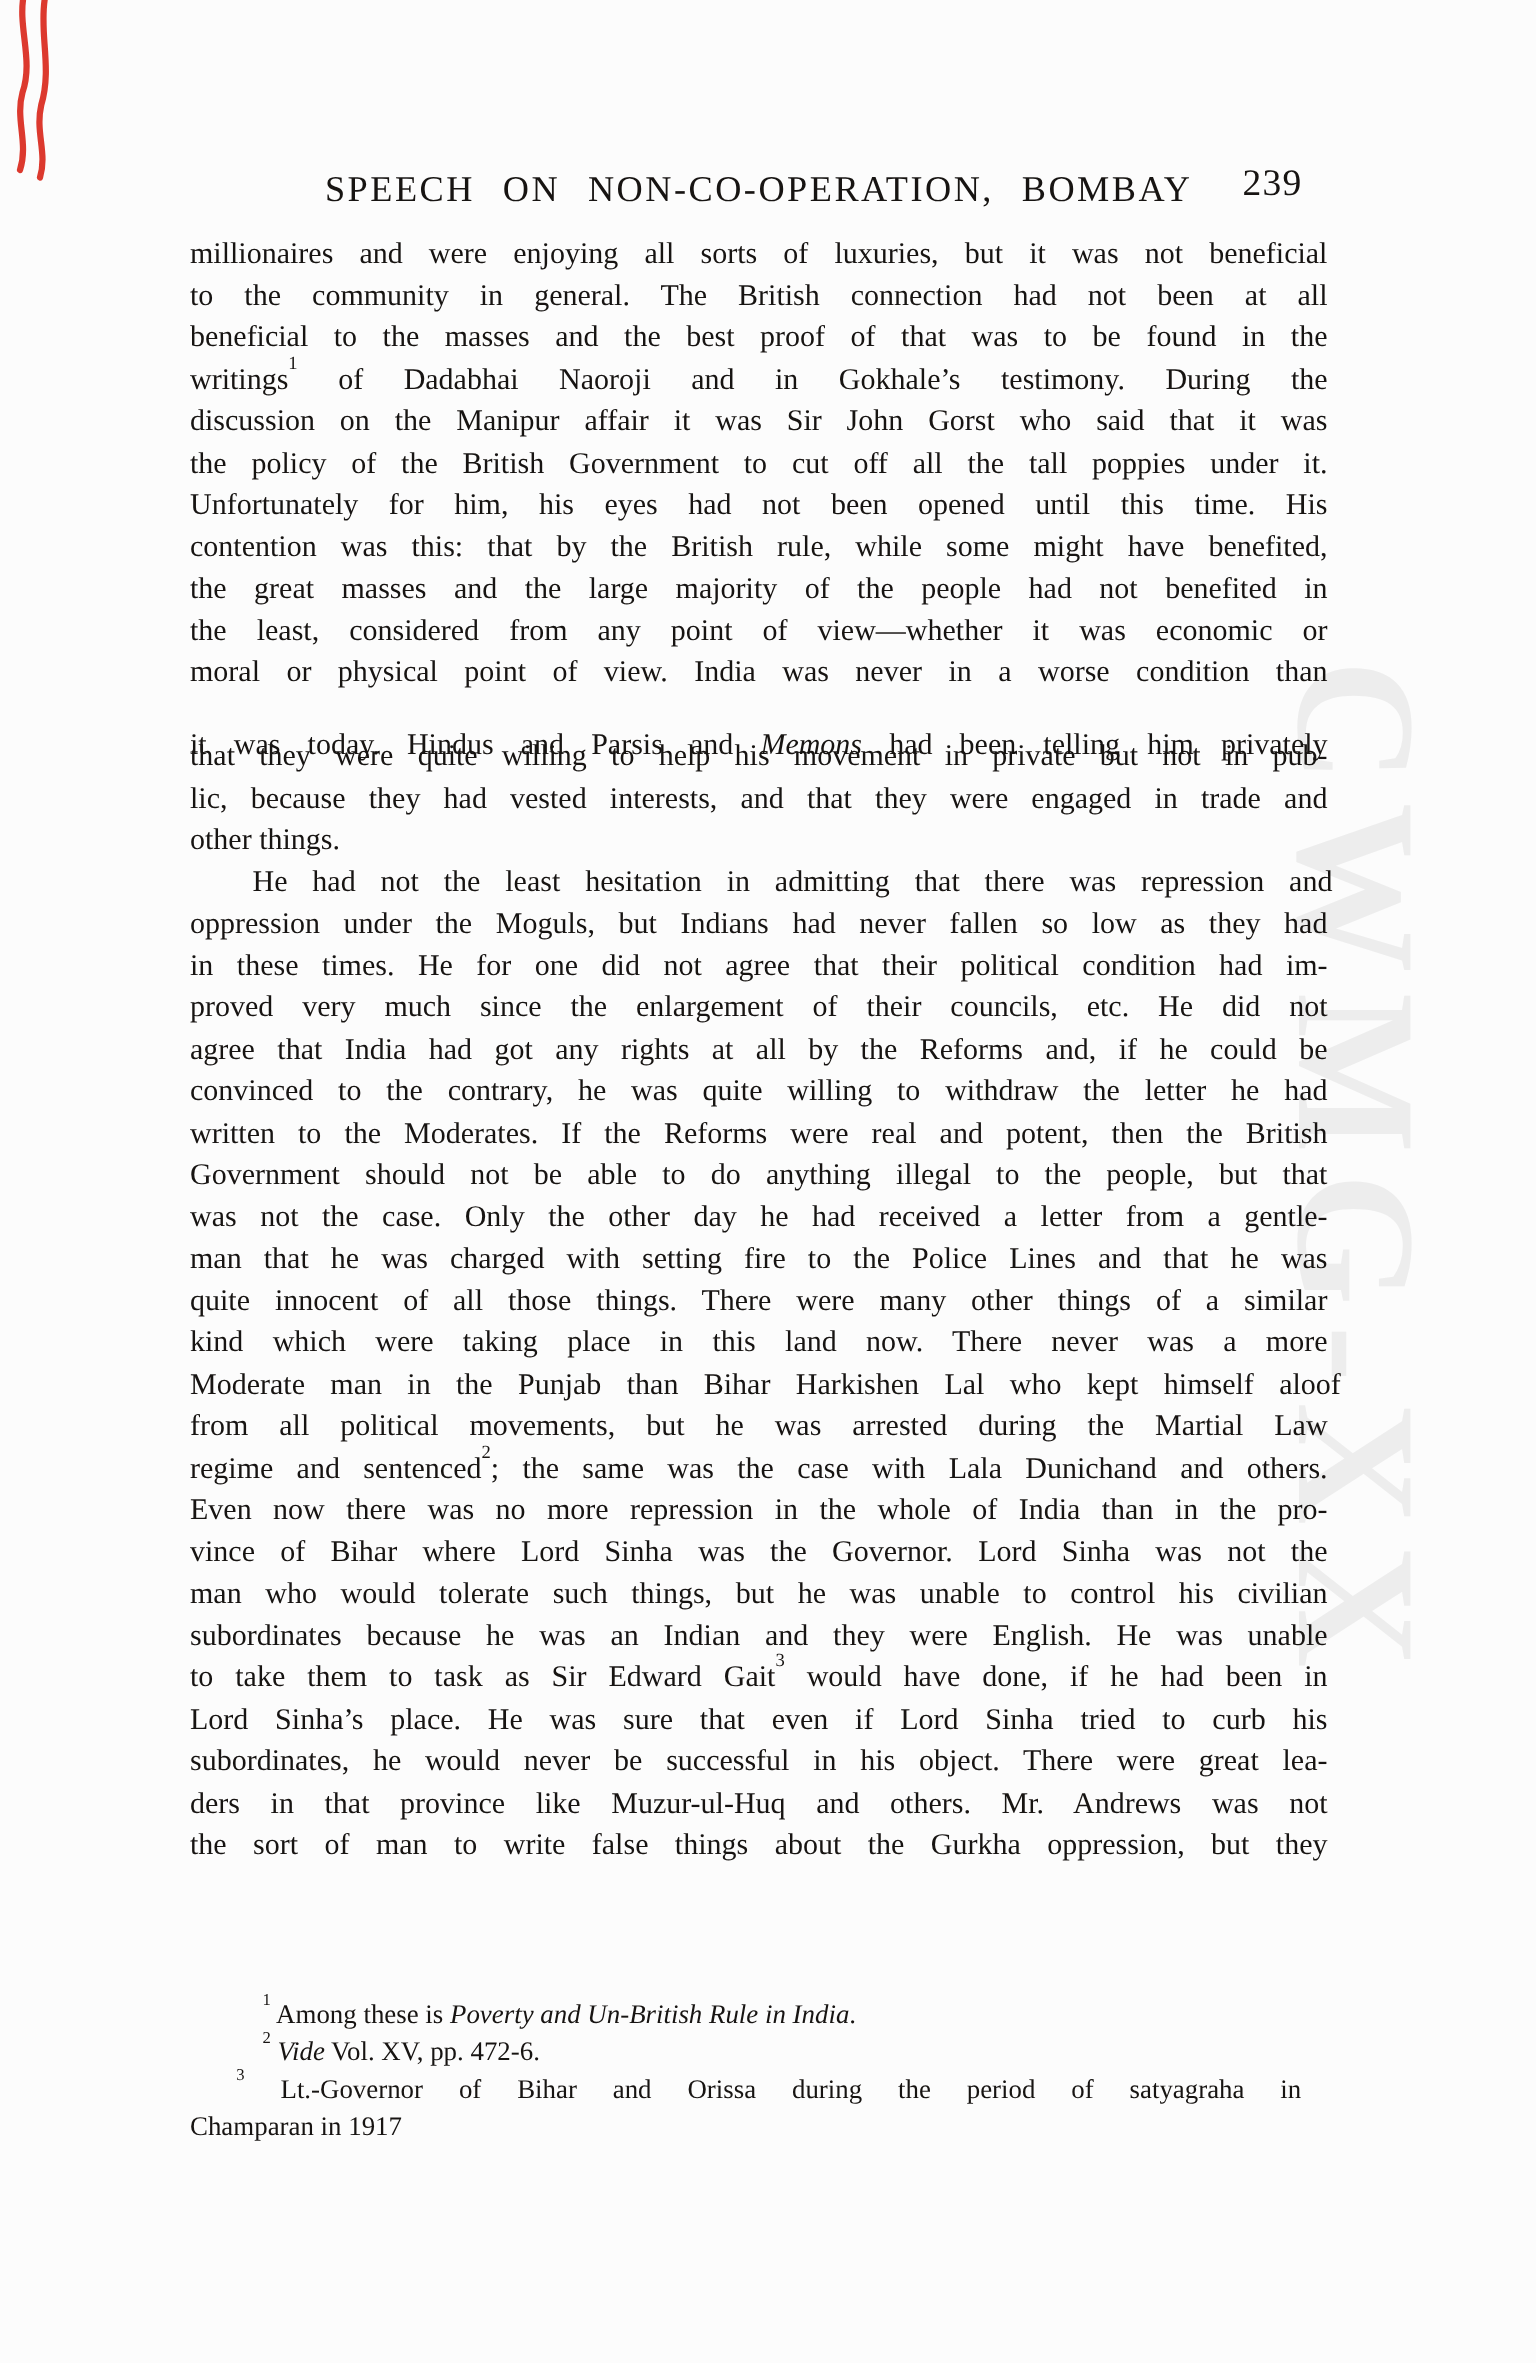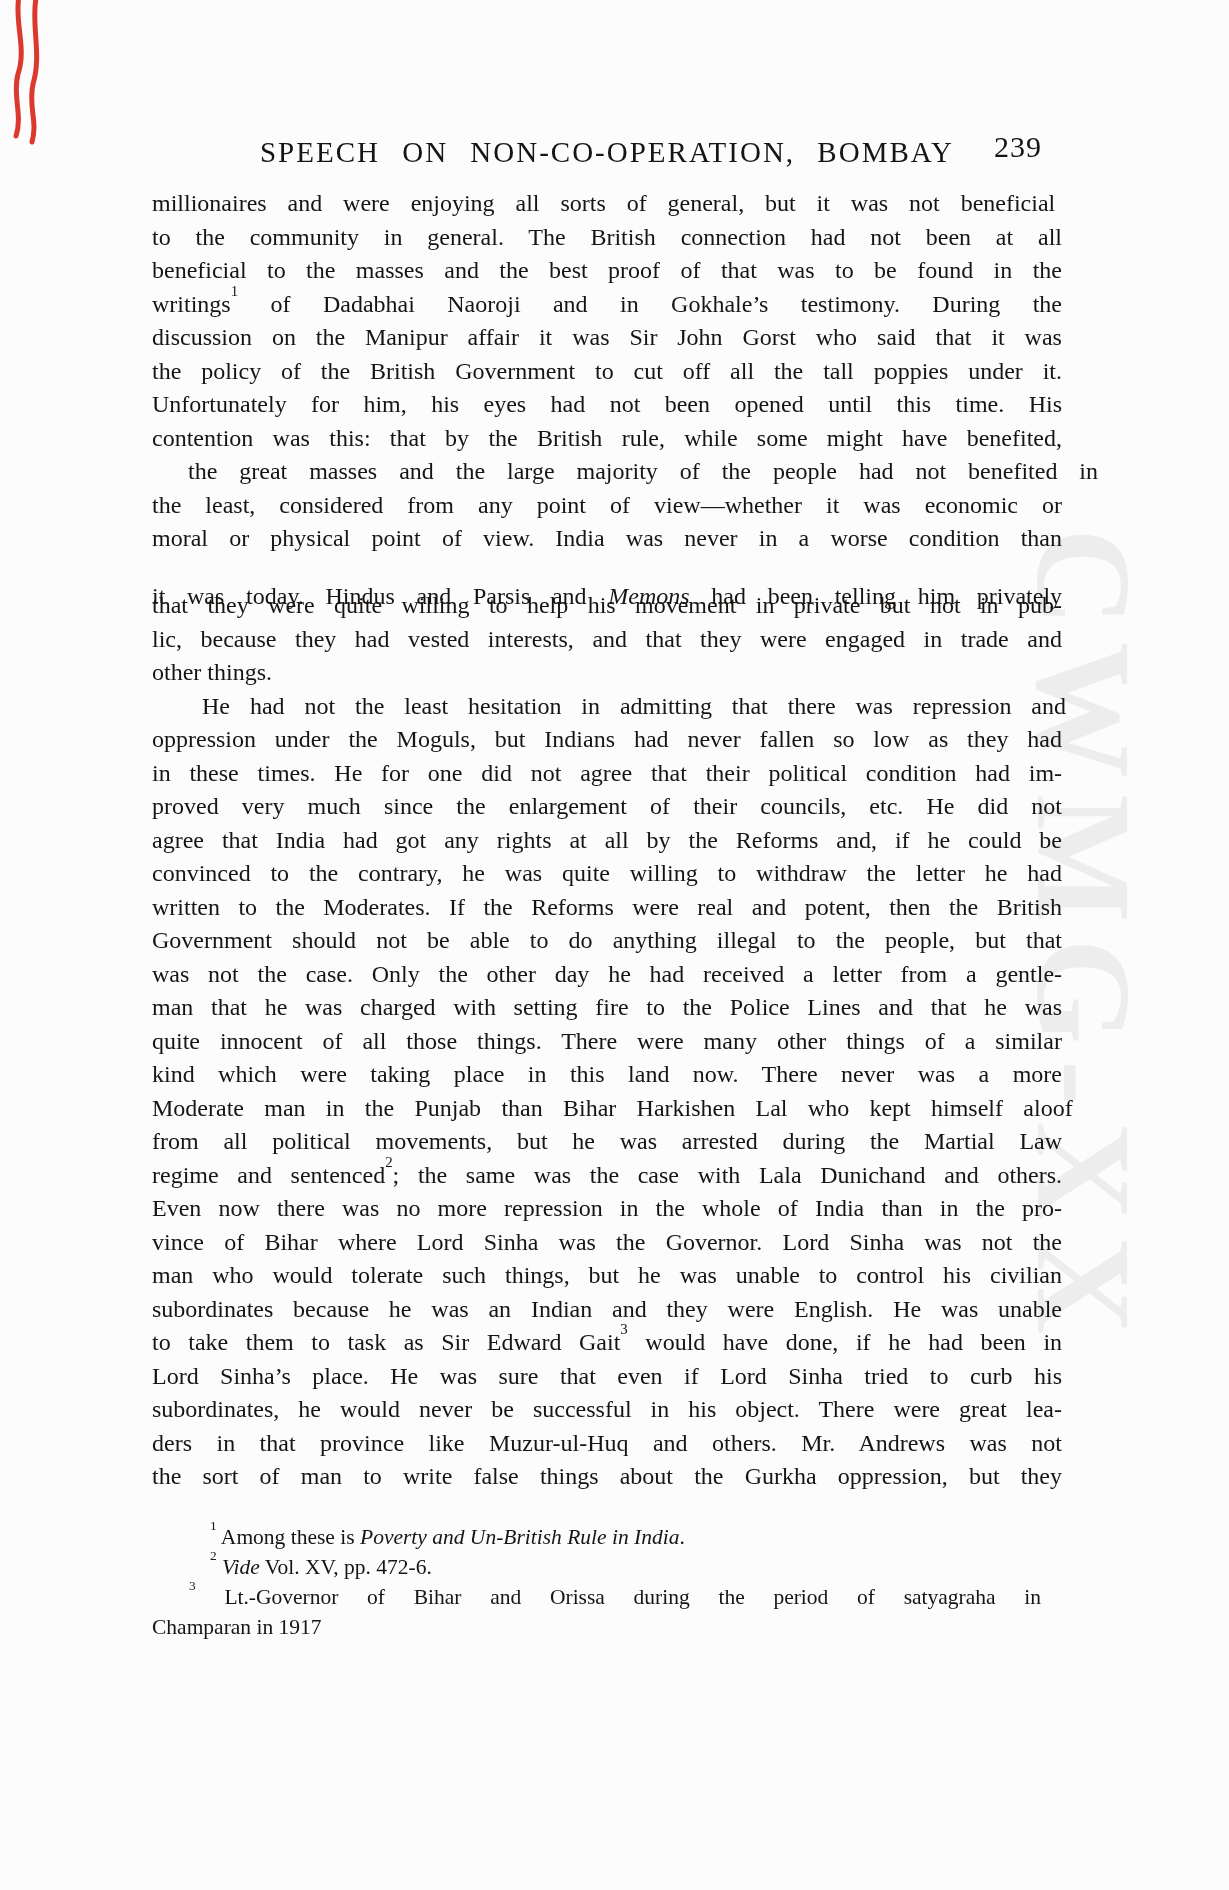--- a/index.html
+++ b/index.html
@@ -28,21 +28,21 @@
   }
   .page-number{
     position:absolute;right:20px;top:-6px;font-size:30px;letter-spacing:1px;color:#171412;
   }
   .body-text{
     position:absolute;left:152px;top:187px;width:910px;z-index:1;
     font-size:24px;
   }
   .body-text .line{height:33.5px;line-height:33.5px;white-space:nowrap;overflow:visible;}
   .footnotes{
-    position:absolute;left:152px;top:1522px;width:910px;z-index:1;
+    position:absolute;left:152px;top:1596px;width:910px;z-index:1;
     font-size:21.5px;
   }
   .footnotes .line{height:30px;line-height:30px;white-space:nowrap;overflow:visible;}
   .line > .content{display:inline-block;white-space:nowrap;}
   .line.indent > .content{margin-left:50px;}
   .footnotes .line.indent > .content{margin-left:58px;}
   sup{font-size:0.62em;line-height:0;position:relative;top:-0.45em;}
   i{font-style:italic;}
 </style>
 </head>
@@ -56,29 +56,29 @@
     <path id="pen-stroke-1" d="M15 0 C10 26, 23 52, 14 78 C8 100, 19 118, 12 140" fill="none" stroke-width="5" stroke-linecap="round" opacity="0.92" stroke="#d9281c"></path>
     <path id="pen-stroke-2" d="M32 2 C27 30, 38 58, 29 88 C24 110, 34 126, 28 146" fill="none" stroke-width="5" stroke-linecap="round" opacity="0.92" stroke="#d9281c"></path>
   </svg>
 
   <div class="running-header">
     <span class="header-title">SPEECH ON NON-CO-OPERATION, BOMBAY</span>
     <span class="page-number">239</span>
   </div>
 
   <div class="body-text" id="body-text">
-      <div class="line"><span class="content" style="word-spacing: 14.9px;">millionaires and were enjoying all sorts of general, but it was not beneficial</span></div>
+      <div class="line"><span class="content" style="word-spacing: 14.9px;">millionaires and were enjoying all sorts of luxuries, but it was not beneficial</span></div>
       <div class="line"><span class="content" style="word-spacing: 18.83px;">to the community in general. The British connection had not been at all</span></div>
       <div class="line"><span class="content" style="word-spacing: 14.41px;">beneficial to the masses and the best proof of that was to be found in the</span></div>
       <div class="line"><span class="content" style="word-spacing: 26.4px;">writings<sup>1</sup> of Dadabhai Naoroji and in Gokhale’s testimony. During the</span></div>
       <div class="line"><span class="content" style="word-spacing: 13.89px;">discussion on the Manipur affair it was Sir John Gorst who said that it was</span></div>
       <div class="line"><span class="content" style="word-spacing: 13.85px;">the policy of the British Government to cut off all the tall poppies under it.</span></div>
       <div class="line"><span class="content" style="word-spacing: 18.4px;">Unfortunately for him, his eyes had not been opened until this time. His</span></div>
       <div class="line"><span class="content" style="word-spacing: 13.29px;">contention was this: that by the British rule, while some might have benefited,</span></div>
-      <div class="line"><span class="content" style="word-spacing: 15.95px; margin-left: 36px;">the great masses and the large majority of the people had not benefited in</span></div>
+      <div class="line"><span class="content" style="word-spacing: 15.95px;">the great masses and the large majority of the people had not benefited in</span></div>
       <div class="line"><span class="content" style="word-spacing: 18.02px;">the least, considered from any point of view—whether it was economic or</span></div>
       <div class="line"><span class="content" style="word-spacing: 15.16px;">moral or physical point of view. India was never in a worse condition than</span></div>
       <div class="line"><span class="content" style="word-spacing: 15.7px; margin-top: 24px;">it was today. Hindus and Parsis and <i>Memons</i> had been telling him privately</span></div>
       <div class="line"><span class="content" style="word-spacing: 13.39px;">that they were quite willing to help his movement in private but not in pub-</span></div>
       <div class="line"><span class="content" style="word-spacing: 12.53px;">lic, because they had vested interests, and that they were engaged in trade and</span></div>
       <div class="line"><span class="content">other things.</span></div>
       <div class="line indent"><span class="content" style="word-spacing: 13.9px;">He had not the least hesitation in admitting that there was repression and</span></div>
       <div class="line"><span class="content" style="word-spacing: 12.88px;">oppression under the Moguls, but Indians had never fallen so low as they had</span></div>
       <div class="line"><span class="content" style="word-spacing: 12.78px;">in these times. He for one did not agree that their political condition had im-</span></div>
       <div class="line"><span class="content" style="word-spacing: 17.11px;">proved very much since the enlargement of their councils, etc. He did not</span></div>

